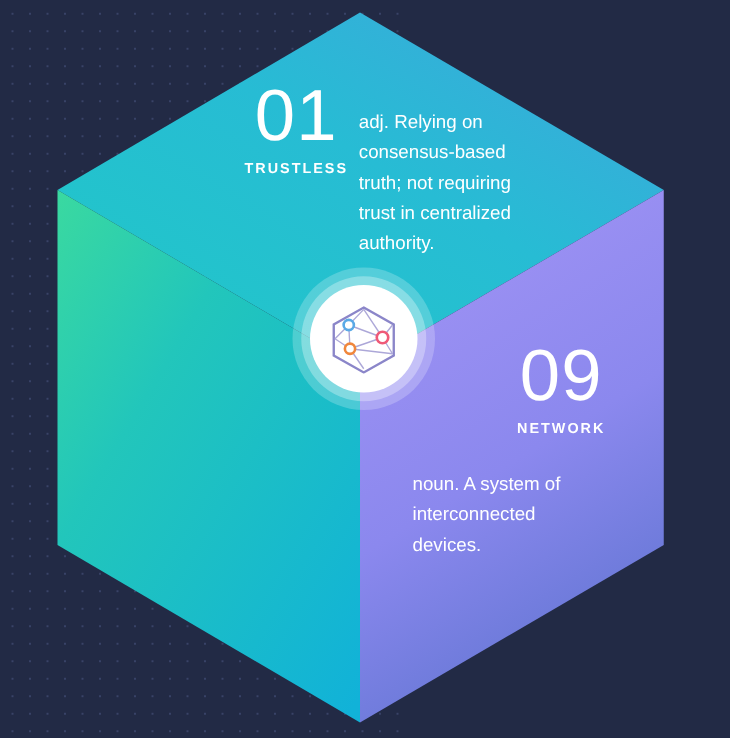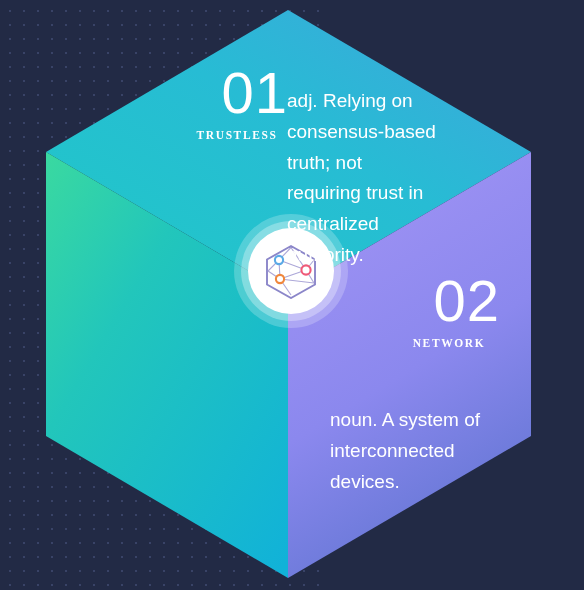--- a/index.html
+++ b/index.html
@@ -49,51 +49,51 @@
     color: #ffffff;
     pointer-events: none;
   }
 
   .num {
     font-size: 58px;
     line-height: 1;
     font-weight: 300;
     letter-spacing: 1px;
     color: #ffffff;
-    text-align: right;
+    text-align: center;
     font-family: "Liberation Sans", sans-serif;
   }
   .numlabel {
     font-size: 11.5px;
     font-weight: bold;
     letter-spacing: 1.6px;
     color: #ffffff;
     text-align: center;
     margin-top: 7px;
-    font-family: Liberation Serif, serif;
+    font-family: Liberation Sans, sans-serif;
   }
   .desc {
-    font-size: 19px;
+    font-size: 15px;
     line-height: 1.62;
     color: #ffffff;
     font-family: "Liberation Sans", sans-serif;
     font-weight: 400;
   }
 
   
   #sec1-num   { left: 186px; top: 64px;  width: 102px; }
   #sec1-desc  { left: 287px; top: 86px;  width: 150px; }
 
   
   #sec2-desc  { left: 66px;  top: 251px; width: 135px; }
   #sec2-num   { left: 156px; top: 414px; width: 102px; }
 
   
   #sec3-num   { left: 398px; top: 272px; width: 102px; }
-  #sec3-desc  { left: 330px; top: 376px; width: 150px; margin-top: 29px; }
+  #sec3-desc  { left: 330px; top: 376px; width: 150px; }
 
   
   #center-badge {
     position: absolute;
     left: 234px;
     top: 214px;
     width: 114px;
     height: 114px;
   }
   #halo {
@@ -187,18 +187,18 @@
   </div>
 
   <div class="overlay" id="sec1-num">
     <div class="num">01</div>
     <div class="numlabel">TRUSTLESS</div>
   </div>
   <div class="overlay desc" id="sec1-desc">adj. Relying on consensus-based truth; not requiring trust in centralized authority.</div>
 
 
   <div class="overlay" id="sec3-num">
-    <div class="num">02</div>
+    <div class="num">09</div>
     <div class="numlabel">NETWORK</div>
   </div>
   <div class="overlay desc" id="sec3-desc">noun. A system of interconnected devices.</div>
 
 </div>
 
 </body></html>

